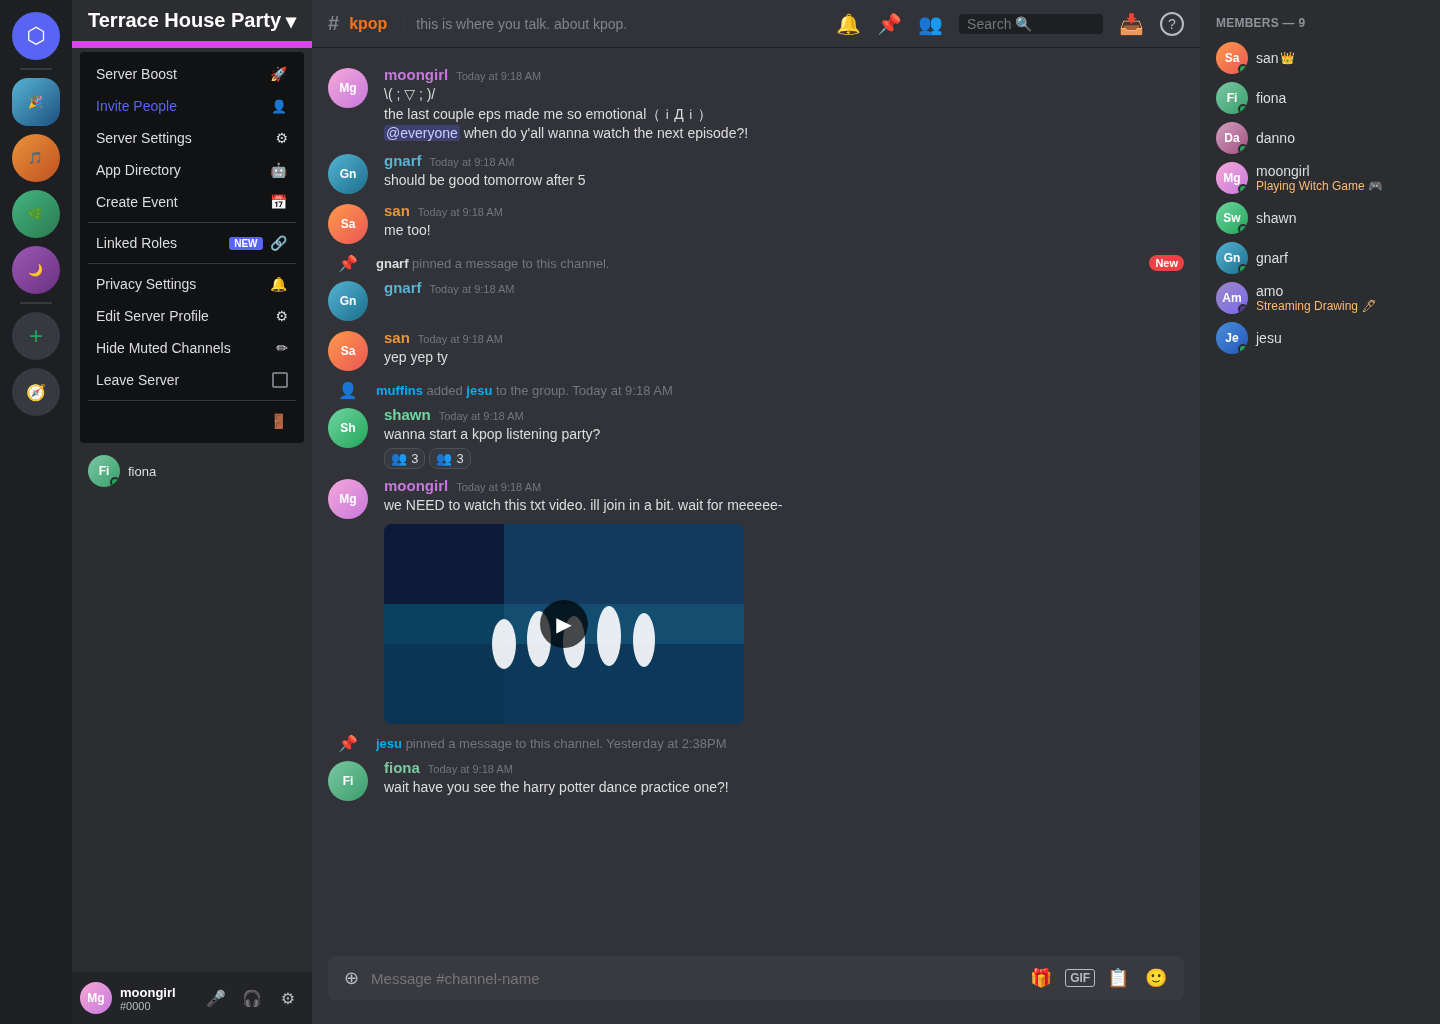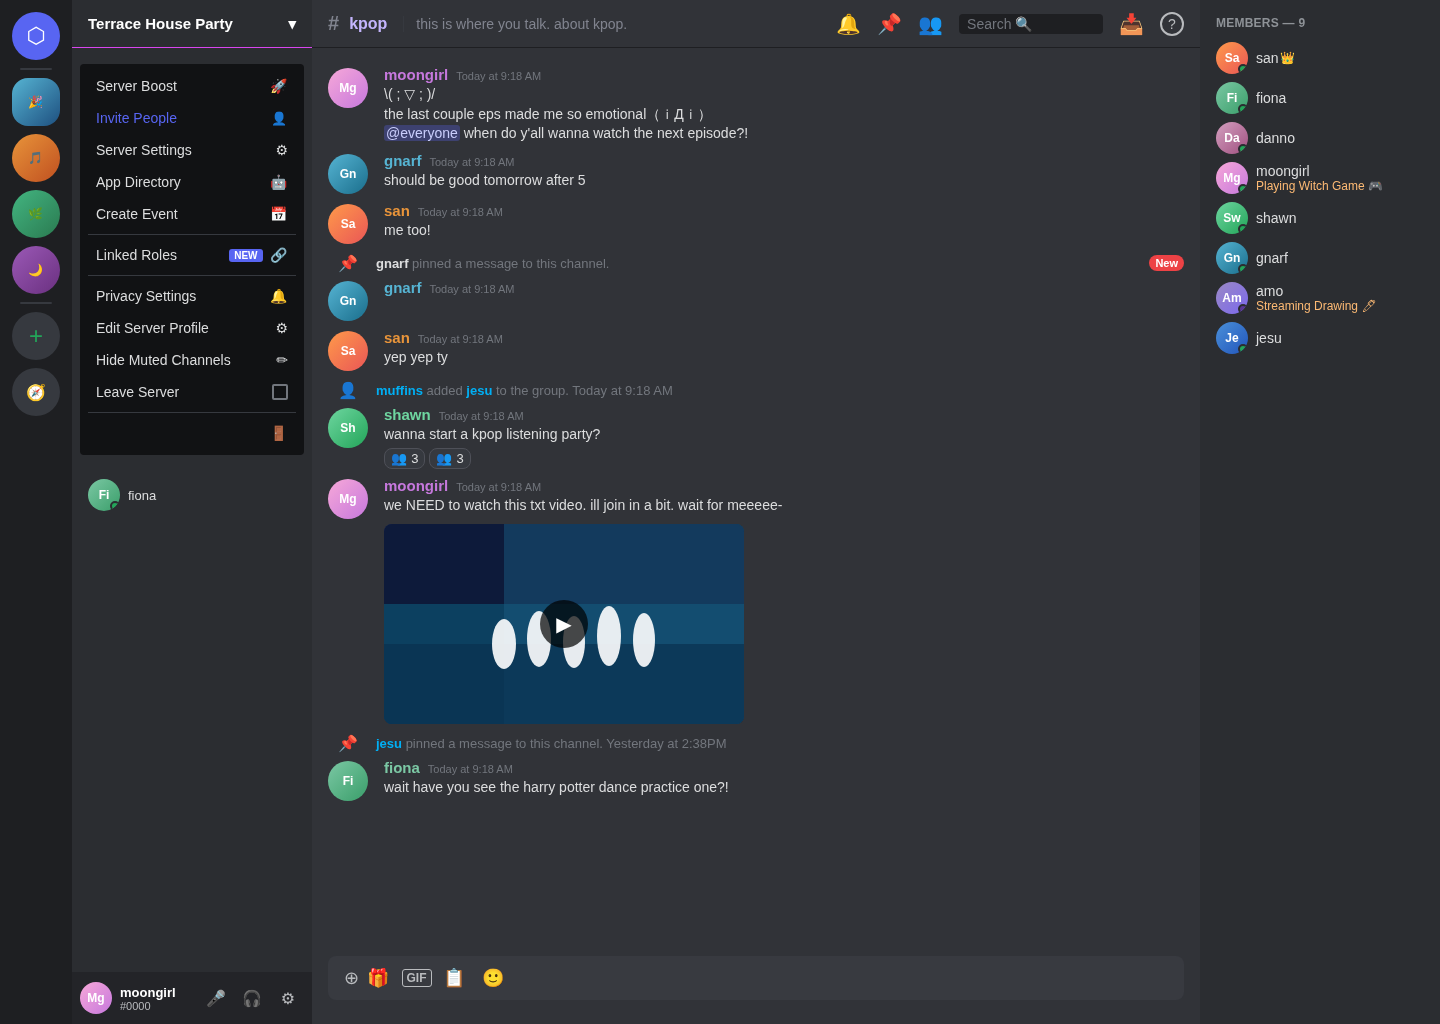--- a/index.html
+++ b/index.html
@@ -20,25 +20,25 @@
     .divider { width: 32px; height: 2px; background: #36393f; border-radius: 1px; }
     .add-server { width: 48px; height: 48px; border-radius: 50%; background: #36393f; display: flex; align-items: center; justify-content: center; cursor: pointer; color: #23a559; font-size: 24px; }
     .explore-server { width: 48px; height: 48px; border-radius: 50%; background: #36393f; display: flex; align-items: center; justify-content: center; cursor: pointer; color: #23a559; }
 
     
     .server-sidebar {
       width: 240px; background: #2b2d31; display: flex; flex-direction: column; flex-shrink: 0;
     }
     .server-header {
       height: 48px; padding: 0 16px; display: flex; align-items: center; justify-content: space-between;
-      border-bottom: 1px solid #d946ef; cursor: pointer; font-weight: 600; color: #fff; font-size: 15px;
+      border-bottom: 7px solid #d946ef; cursor: pointer; font-weight: 600; color: #fff; font-size: 20px;
     }
     .context-menu {
       background: #111214; border-radius: 4px; padding: 6px 8px;
-      margin: 16px 8px;
+      margin: 4px 8px;
     }
     .menu-item {
       display: flex; align-items: center; justify-content: space-between;
       padding: 8px 8px; border-radius: 4px; cursor: pointer; font-size: 14px; color: #dcddde;
       position: relative;
     }
     .menu-item.invite { color: #5865f2; }
     .menu-item.leave { color: #ed4245; }
     .menu-item .badge-new {
       background: #5865f2; color: white; font-size: 10px; font-weight: 700;
@@ -56,21 +56,21 @@
     .user-controls { display: flex; gap: 4px; }
     .user-ctrl-btn { width: 32px; height: 32px; border-radius: 4px; display: flex; align-items: center; justify-content: center; cursor: pointer; color: #b9bbbe; }
 
     
     .main { flex: 1; display: flex; flex-direction: column; background: #313338; }
     .channel-header {
       height: 48px; border-bottom: 1px solid #1e1f22; display: flex; align-items: center;
       padding: 0 16px; gap: 8px; flex-shrink: 0;
     }
     .channel-header .hash { color: #81848f; font-size: 20px; font-weight: 900; margin-right: 2px; }
-    .channel-name { font-weight: 700; color: #c4b5fd; font-size: 16px; }
+    .channel-name { font-weight: 700; color: #f97316; font-size: 16px; }
     .channel-desc { color: #81848f; font-size: 14px; margin-left: 8px; border-left: 1px solid #36393f; padding-left: 12px; }
     .header-actions { margin-left: auto; display: flex; align-items: center; gap: 16px; }
     .header-icon { color: #b9bbbe; cursor: pointer; font-size: 20px; }
     .search-bar {
       background: #1e1f22; border-radius: 4px; padding: 2px 8px;
       display: flex; align-items: center; gap: 4px; width: 144px;
     }
     .search-bar .search-placeholder { color: #72767d; font-size: 14px; }
 
     
@@ -435,20 +435,21 @@
         </div>
         <div class="msg-text">wait have you see the harry potter dance practice one?!</div>
       </div>
     </div>
 
   </div>
 
   <div class="input-area">
     <div class="message-input">
       <span class="input-icon">⊕</span>
+      <input class="input-field" type="text" placeholder="Message #channel-name" style="">
       <div class="input-actions">
         <span class="input-icon">🎁</span>
         <span class="input-icon" style="font-size:12px;font-weight:700;border:1px solid #b9bbbe;border-radius:3px;padding:1px 4px;">GIF</span>
         <span class="input-icon">📋</span>
         <span class="input-icon">🙂</span>
       </div>
     </div>
   </div>
 </div>
 

